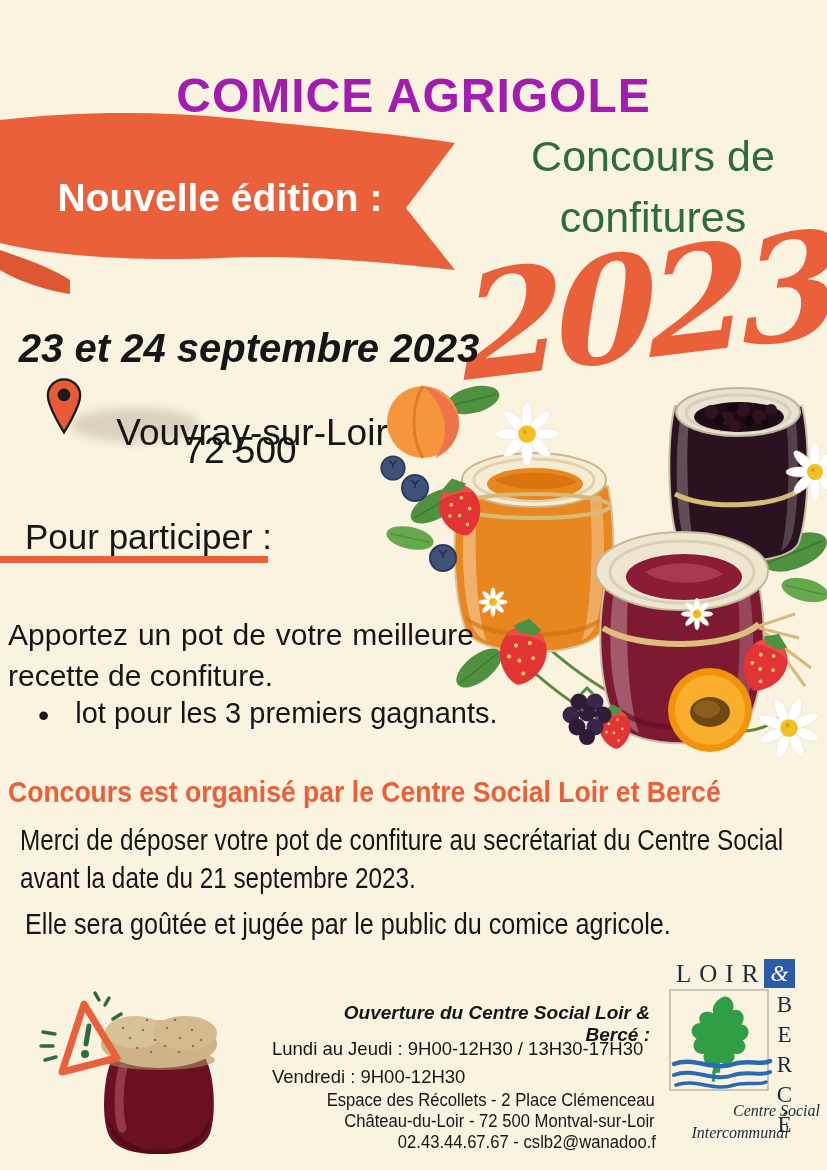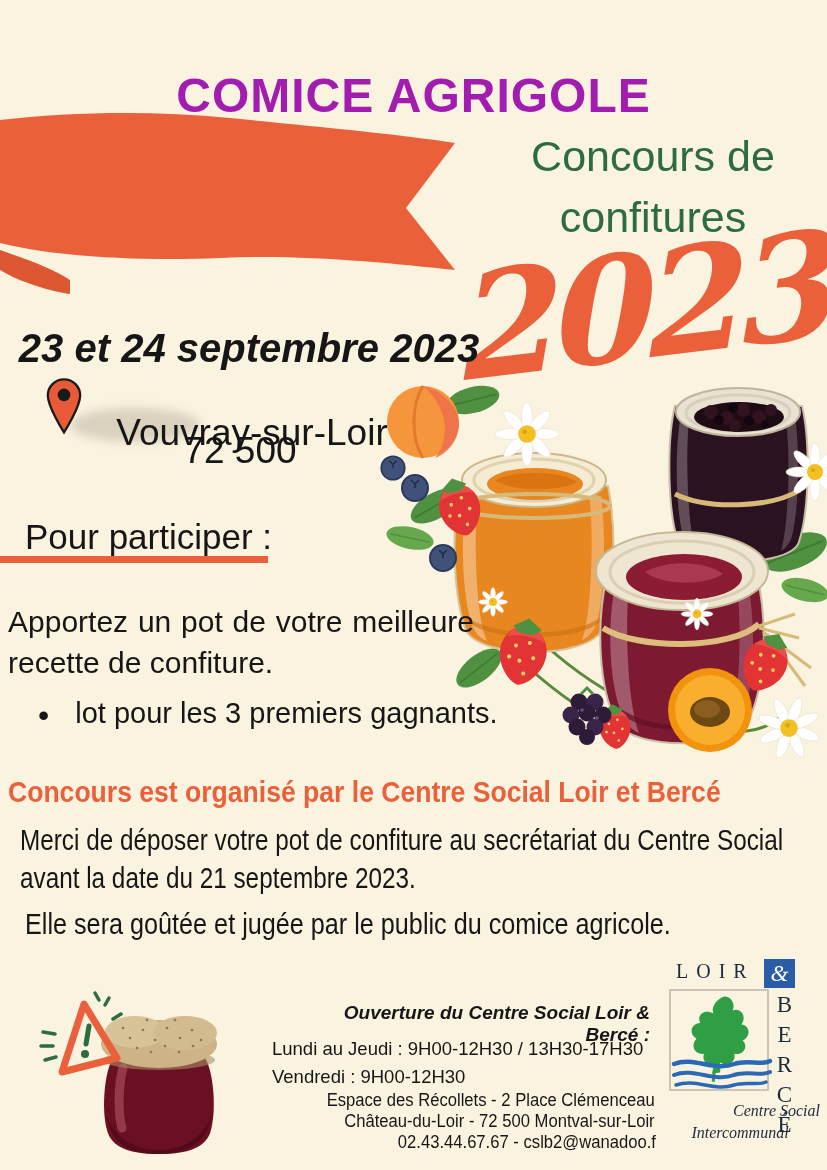--- a/index.html
+++ b/index.html
@@ -15,40 +15,40 @@
         font-family:"DejaVu Serif",serif;font-style:italic;font-weight:700;font-size:146px;line-height:1.1;
         color:#E9603B;letter-spacing:-8px;transform:rotate(-7deg) skewX(-6deg);}
   
   .date-line{left:18px;top:326px;width:462px;text-align:center;font-size:40px;font-weight:700;font-style:italic;z-index:3;}
   .pin-shadow{left:70px;top:408px;width:130px;height:34px;background:rgba(125,112,92,.25);border-radius:50%;filter:blur(5px);z-index:2;}
   .pin{left:44px;top:377px;width:40px;height:60px;z-index:3;}
   .city{left:92px;top:384px;width:320px;text-align:center;font-size:37px;z-index:3;margin-top:28px;}
   .postcode{left:20px;top:430px;width:440px;text-align:center;font-size:37px;z-index:3;}
   .participate-heading{left:25px;top:501px;font-size:35px;z-index:3;margin-top:16px;}
   .underline{left:0;top:556px;width:268px;height:7px;background:#E9603B;z-index:3;}
-  .instruction{left:8px;top:602px;width:466px;font-size:30px;line-height:1.35;text-align:justify;z-index:3;}
+  .instruction{left:8px;top:615px;width:466px;font-size:30px;line-height:1.35;text-align:justify;z-index:3;}
   .bullet-row{left:38px;top:697px;width:480px;font-size:29px;display:flex;z-index:3;}
   .bullet-dot{font-size:32px;line-height:36px;margin-right:26px;}
   
   .organizer-heading{left:8px;top:775px;font-size:30px;font-weight:700;color:#E9603B;white-space:nowrap;
                      transform:scaleX(.885);transform-origin:0 50%;z-index:3;}
   .deposit{left:20px;top:821px;width:985px;font-size:30px;line-height:1.28;
            transform:scaleX(.81);transform-origin:0 0;z-index:3;}
   .jury{left:25px;top:907px;font-size:30px;white-space:nowrap;transform:scaleX(.84);transform-origin:0 50%;z-index:3;}
   .result{left:0;top:944px;width:827px;text-align:center;font-size:29px;z-index:3;}
   
   .opening-heading{left:300px;top:1002px;width:350px;text-align:right;font-size:19px;font-weight:700;font-style:italic;z-index:3;}
   .hours1{left:272px;top:1038px;font-size:18.5px;z-index:3;}
   .hours2{left:272px;top:1066px;font-size:18.5px;z-index:3;}
   .addr{left:263px;width:400px;text-align:right;font-size:17.5px;z-index:3;}
   .addr span{display:inline-block;transform:scaleX(.95);white-space:nowrap;}
   .a1{top:1090px;} .a2{top:1111px;} .a3{top:1132px;}
   
   .logo{left:660px;top:954px;width:165px;height:205px;font-family:"Liberation Serif",serif;color:#1B2B3B;z-index:3;}
-  .logo .loir{left:16px;top:6px;font-size:20px;letter-spacing:8px;}
+  .logo .loir{left:16px;top:6px;font-size:25px;letter-spacing:8px;}
   .logo .amp-box{left:104px;top:5px;width:31px;height:29px;background:#2A5CA8;color:#fff;text-align:center;
                  font-style:italic;font-size:23px;line-height:29px;}
   .logo .berce{left:111px;top:38px;height:155px;writing-mode:vertical-rl;text-orientation:upright;
                font-size:23px;letter-spacing:5px;}
   .logo .emblem{left:6px;top:32px;width:112px;height:112px;}
   .logo .cap1{left:0;top:148px;width:160px;text-align:right;font-style:italic;font-size:16px;}
   .logo .cap2{left:0;top:170px;width:160px;text-align:center;font-style:italic;font-size:16px;}
   
   .warning-jar{left:35px;top:988px;width:215px;height:172px;z-index:2;}
   .photo{left:375px;top:376px;width:452px;height:402px;z-index:1;}
@@ -197,20 +197,21 @@
     <use href="#daisy" transform="translate(118,226) scale(0.5)"></use>
     <use href="#daisy" transform="translate(322,238) scale(0.55)"></use>
   </svg>
 
   <h1 class="abs title">COMICE AGRIGOLE</h1>
 
   <svg class="abs ribbon-svg" viewBox="0 0 468 188">
     <path d="M0,140 C28,150 52,158 70,170 L70,184 C44,180 16,170 0,160 Z" fill="#DE5733"></path>
     <path d="M0,10 C70,2 150,0 230,8 C310,16 400,24 455,33 L406,98 L455,160 C390,153 300,144 220,148 C150,151 60,148 0,133 Z" fill="#E9603B"></path>
   </svg>
+  <div class="abs ribbon-label">Nouvelle édition :</div>
 
   <div class="abs contest">
     <div>Concours de</div>
     <div>confitures</div>
   </div>
 
   <div class="abs year">2023</div>
 
   <div class="abs date-line">23 et 24 septembre 2023</div>
   <div class="abs pin-shadow"></div>

